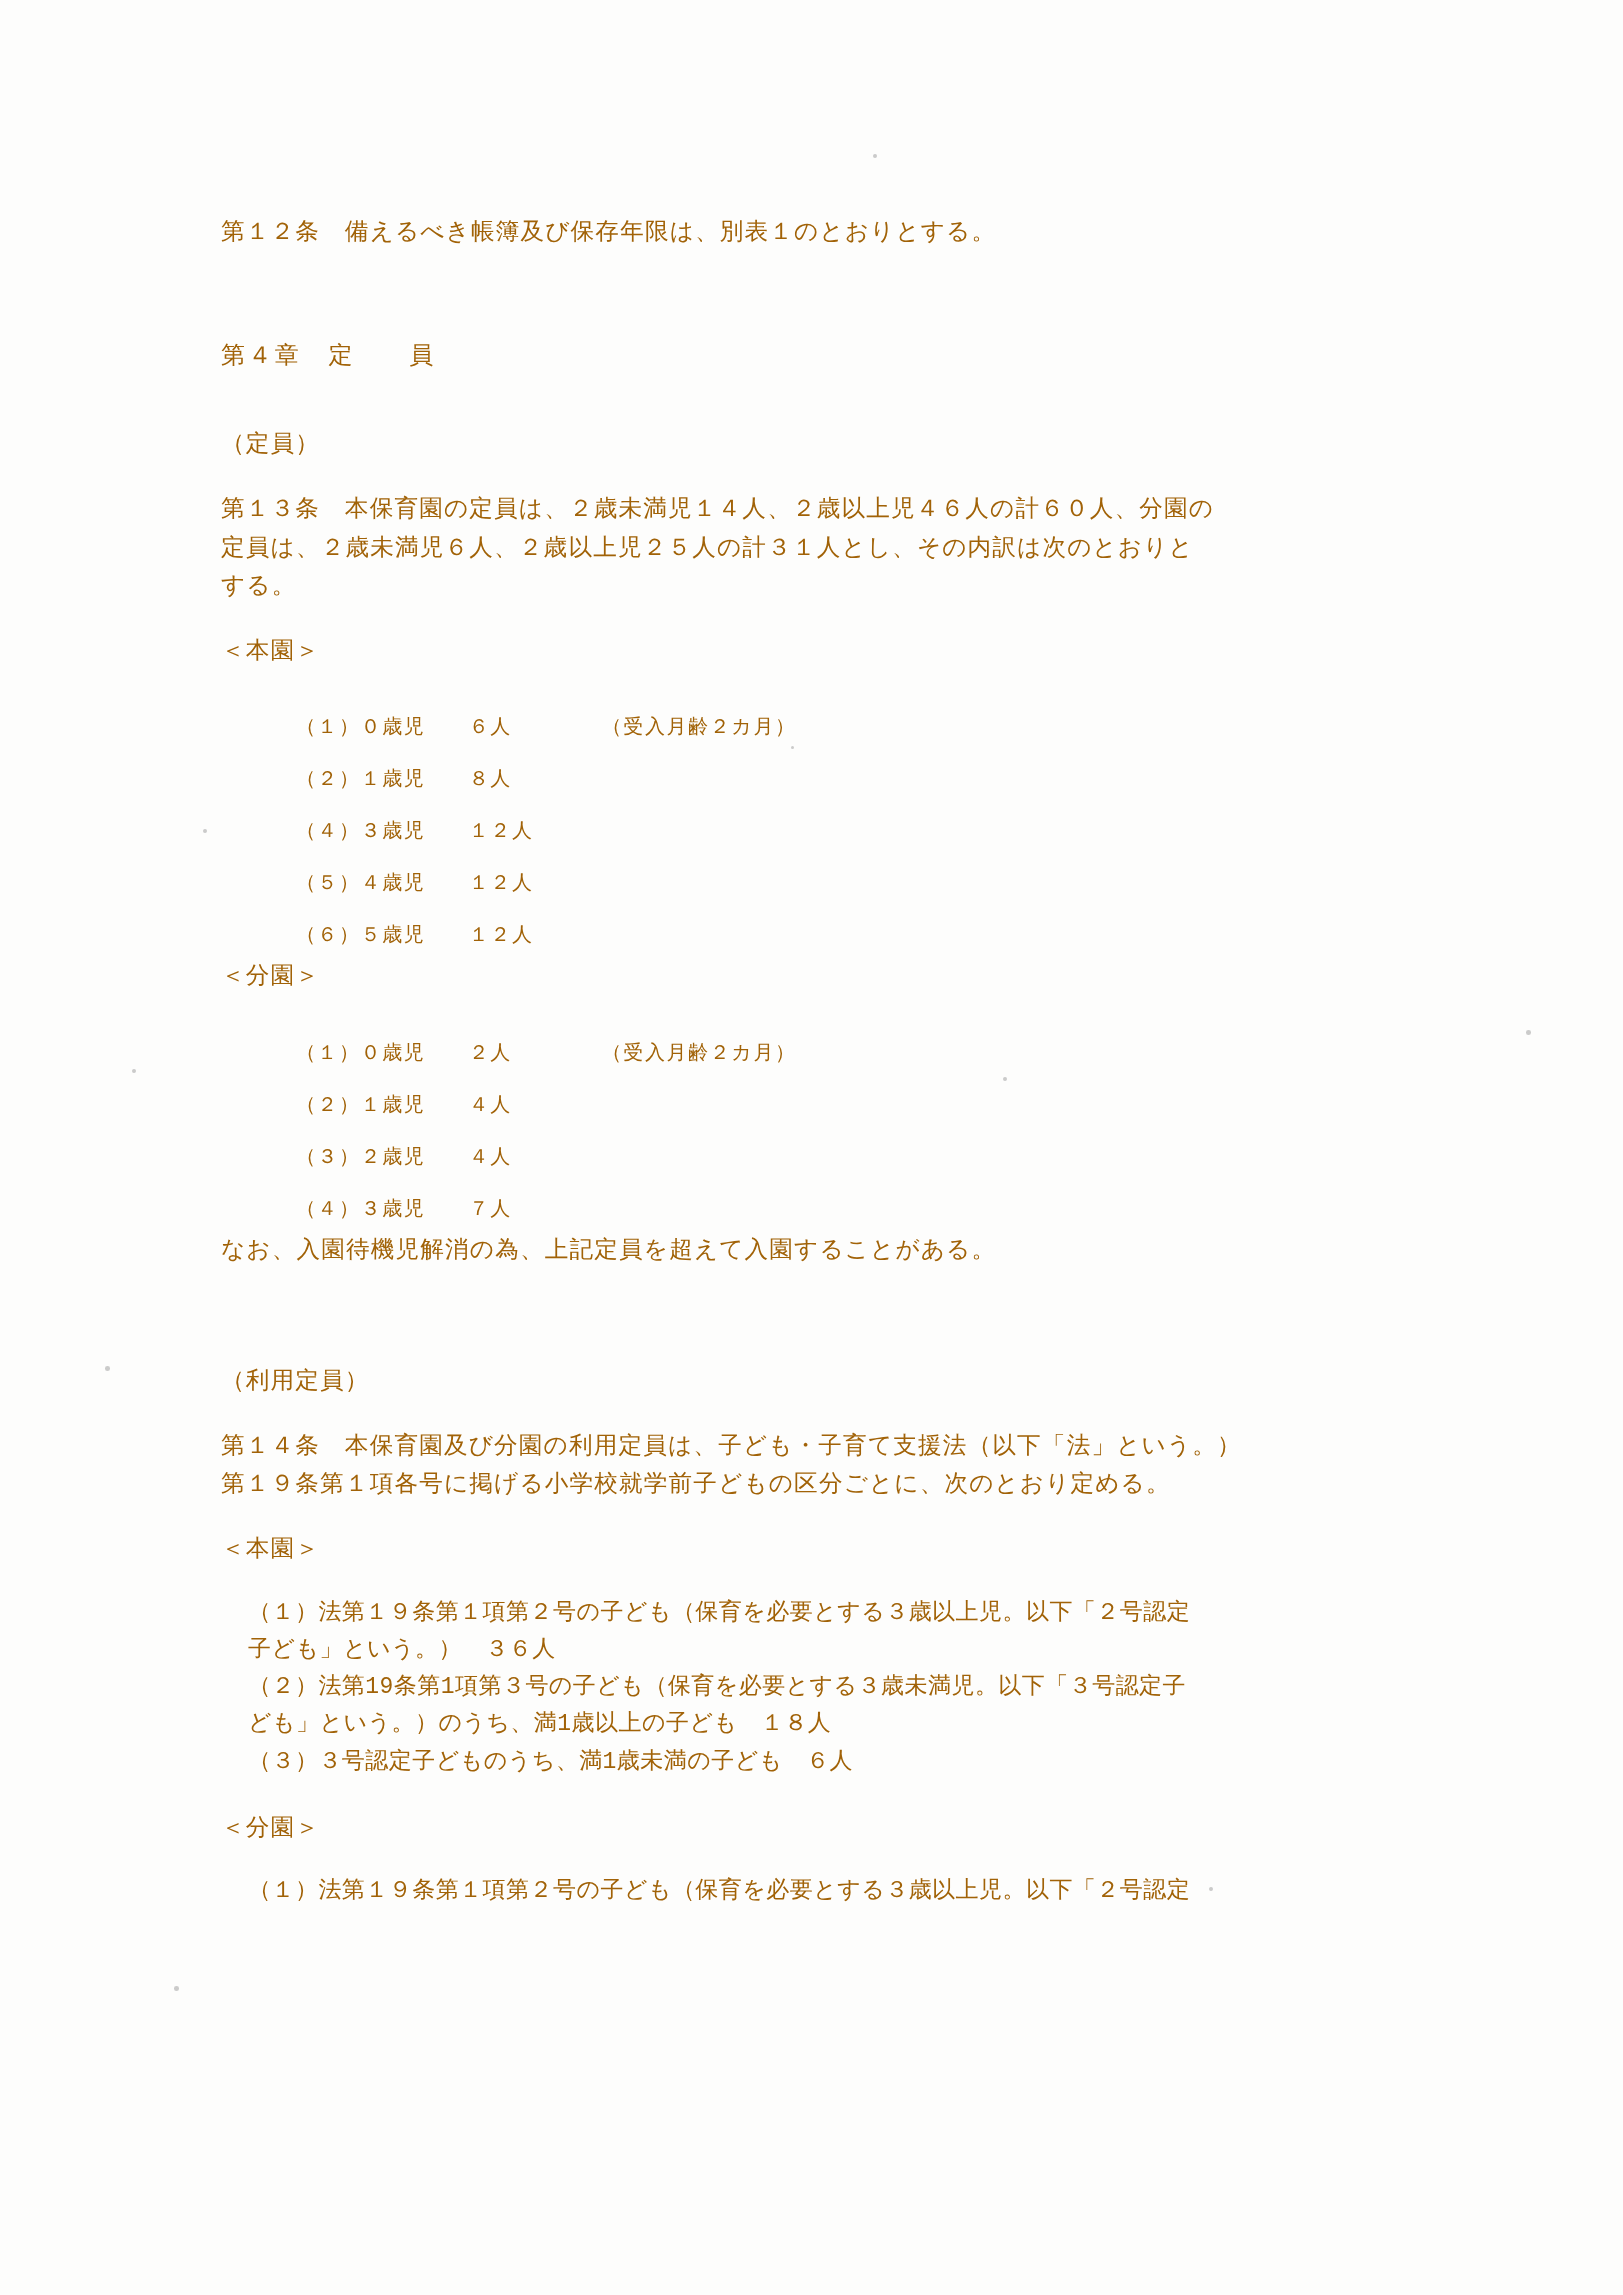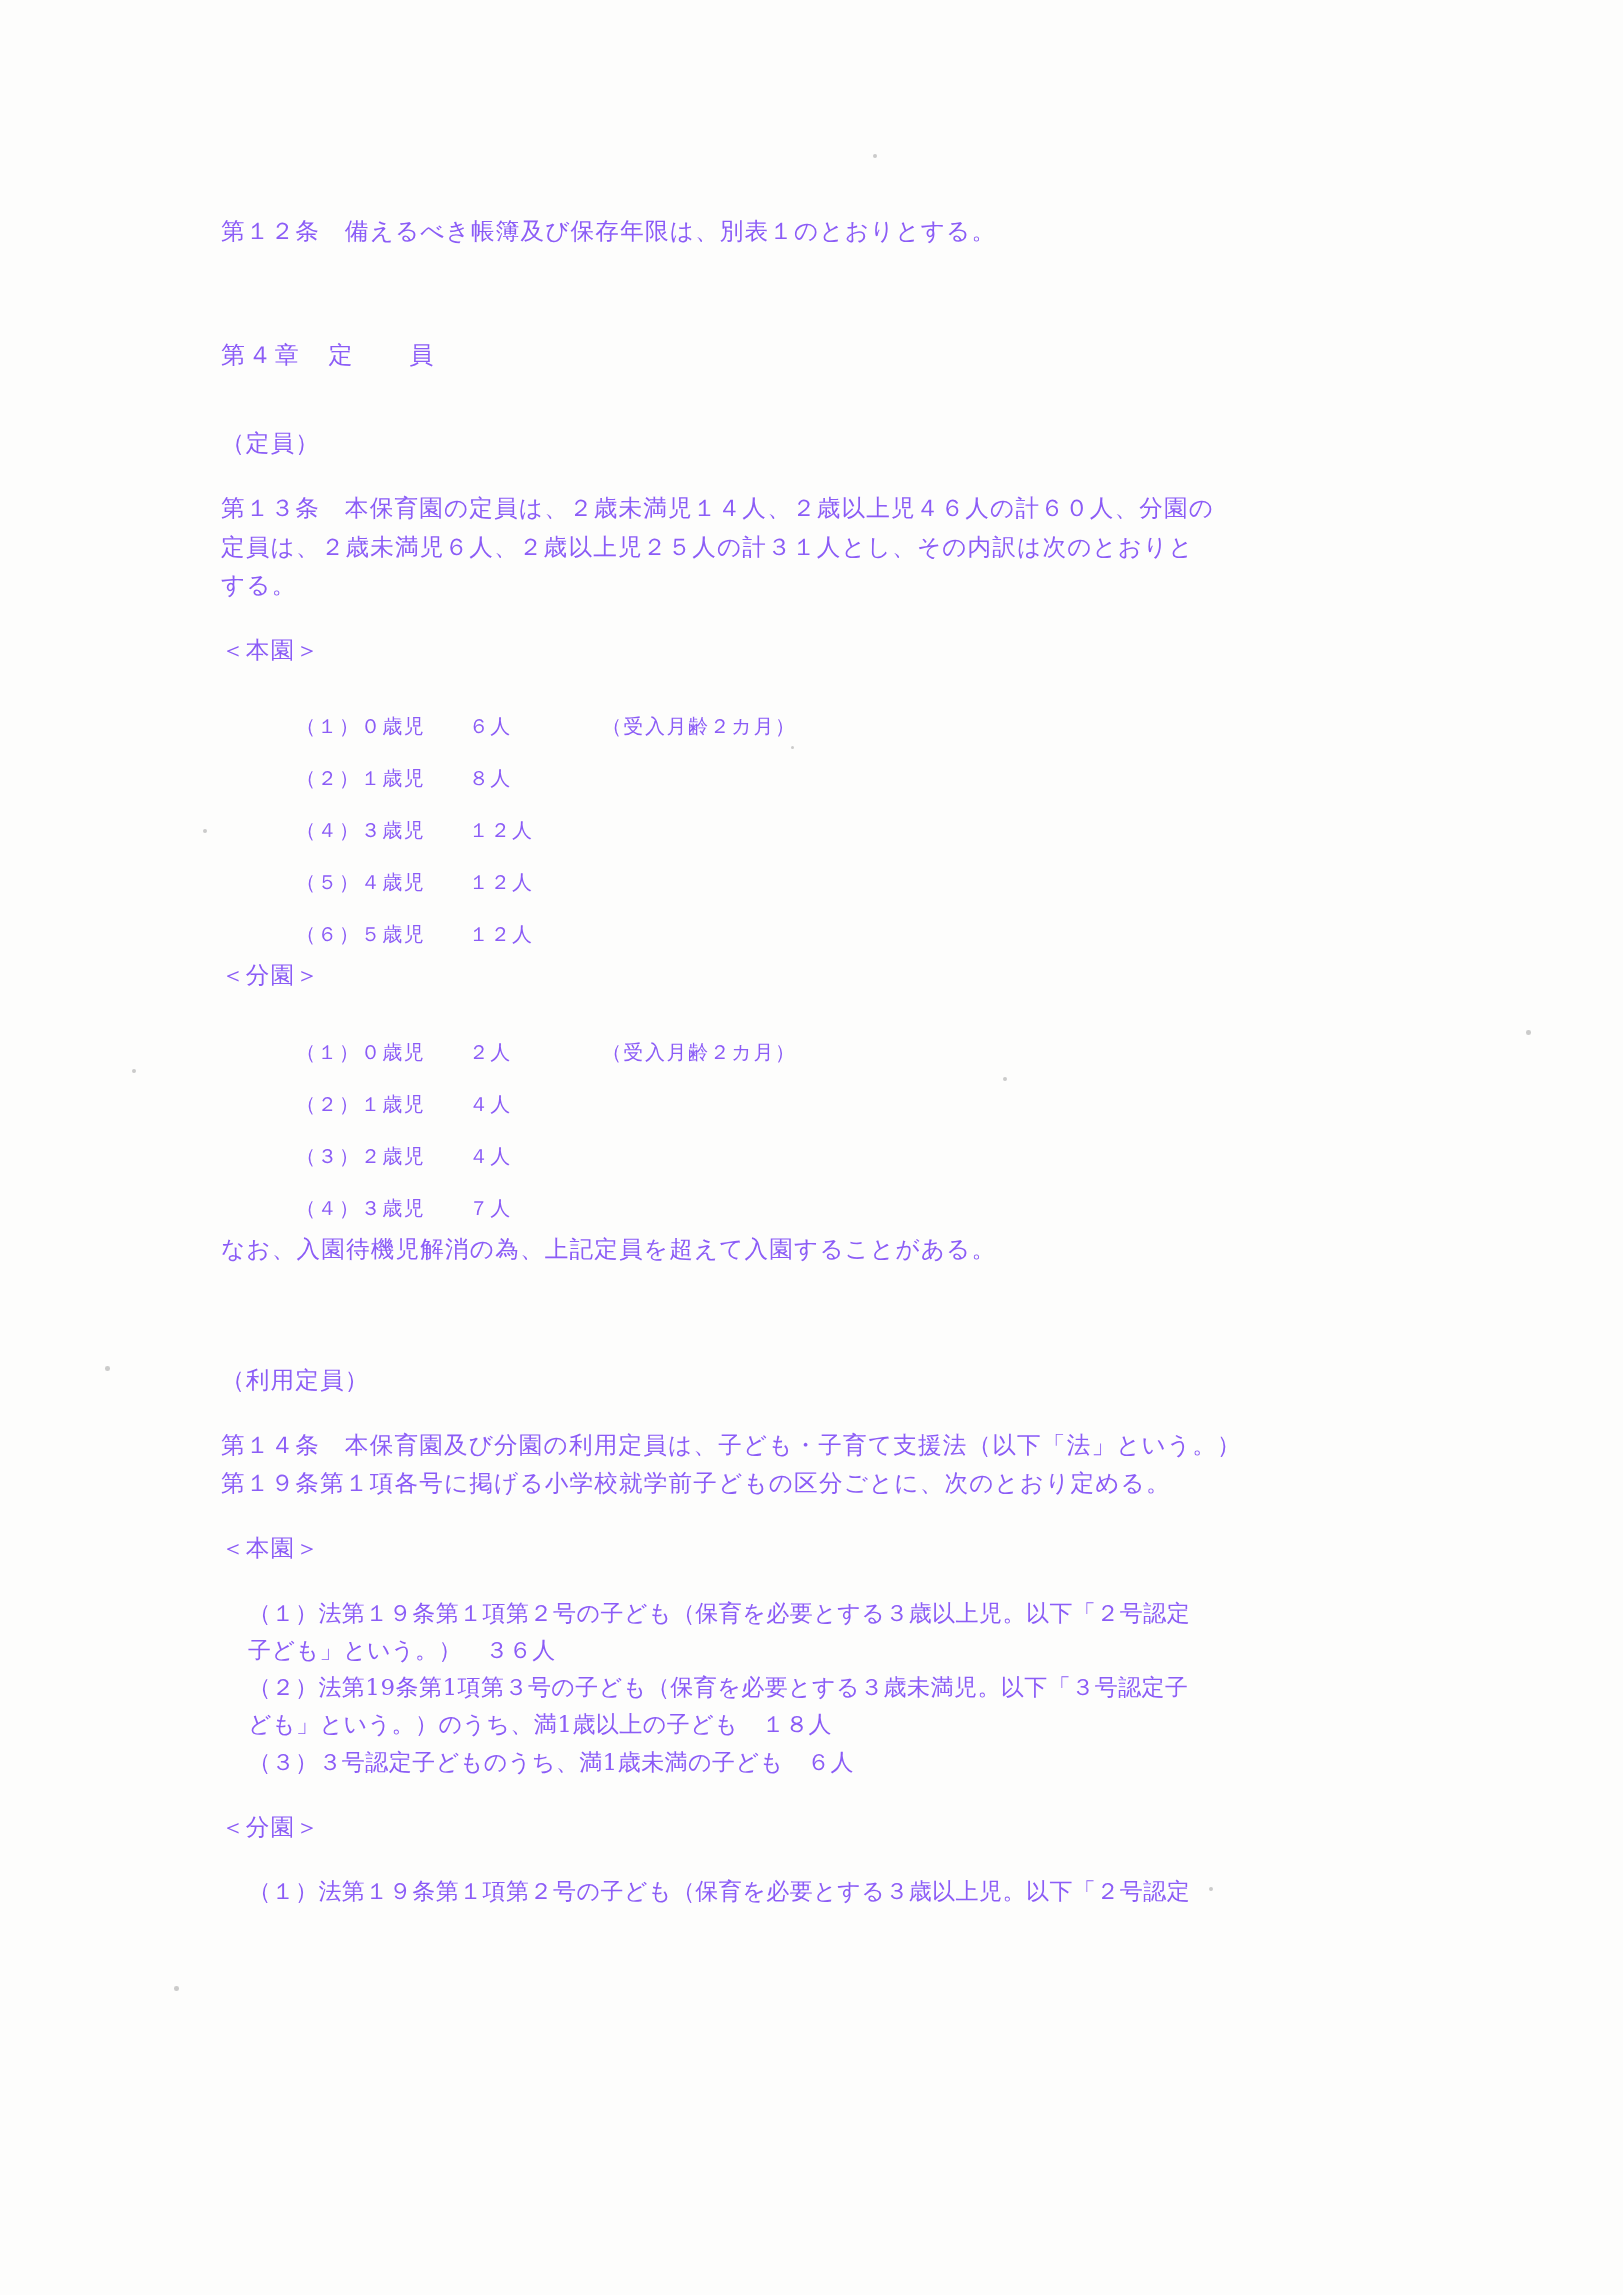--- a/index.html
+++ b/index.html
@@ -26,30 +26,30 @@
     opacity: 0.75;
   }
   .doc {
     position: absolute;
     left: 221px;
     top: 212px;
     width: 1209px;
     font-size: 23.6px;
     line-height: 1.0;
     letter-spacing: 0.06em;
-    color: #8b5cf6;
+    color: #a16207;
   }
   .line {
     white-space: pre;
     font-family: "DejaVu Serif", serif;
   }
   .gap-lg { height: 93px; }
   .gap-md { height: 57px; }
   .gap-sm { height: 27px; }
-  .indent-1 { padding-left: 27px; }
+  .indent-1 { padding-left: 27px; font-family: Liberation Mono, monospace; }
   .list-row {
     height: 52px;
     white-space: pre;
     padding-left: 27px;
     font-size: 20px;
     letter-spacing: 0.08em;
   }
   .list-row .lbl { display: inline-block; width: 173px; }
   .list-row .num { display: inline-block; width: 133px; }
   .list-row .note { display: inline-block; }

